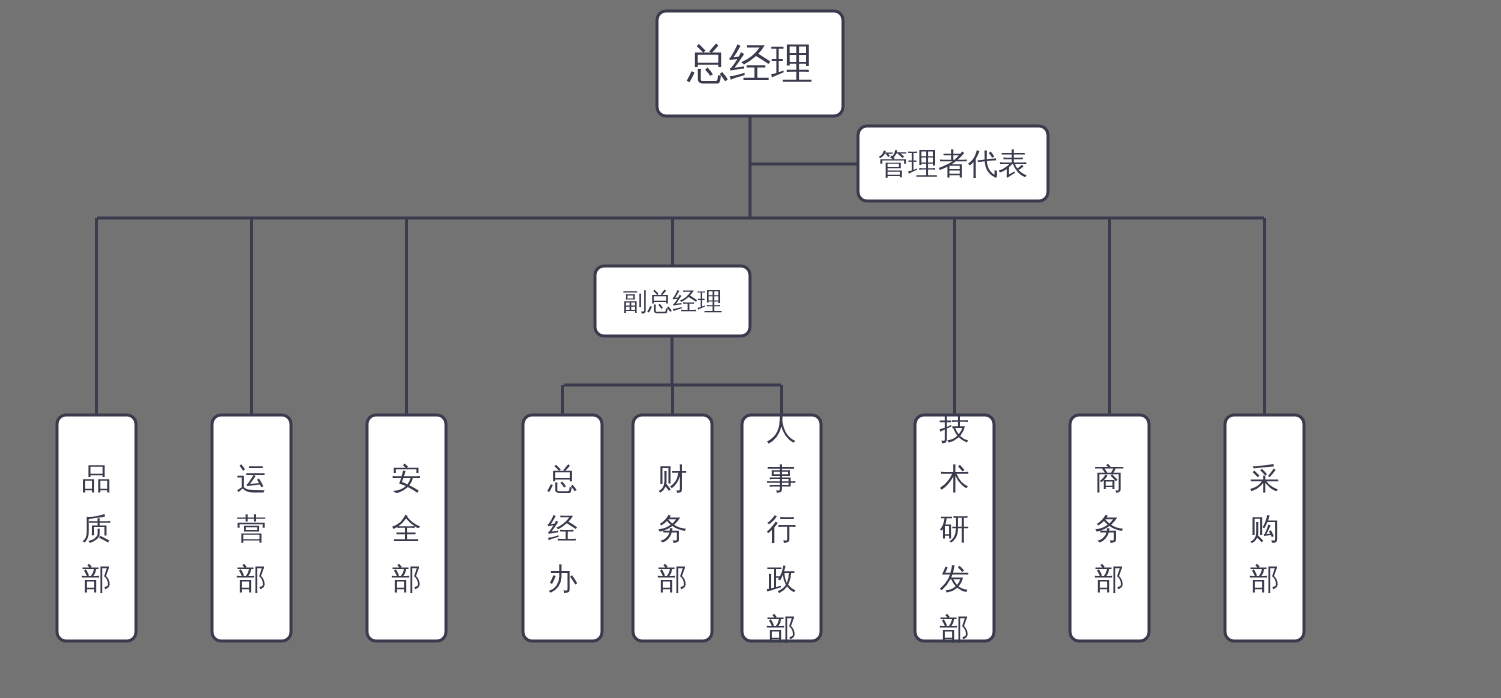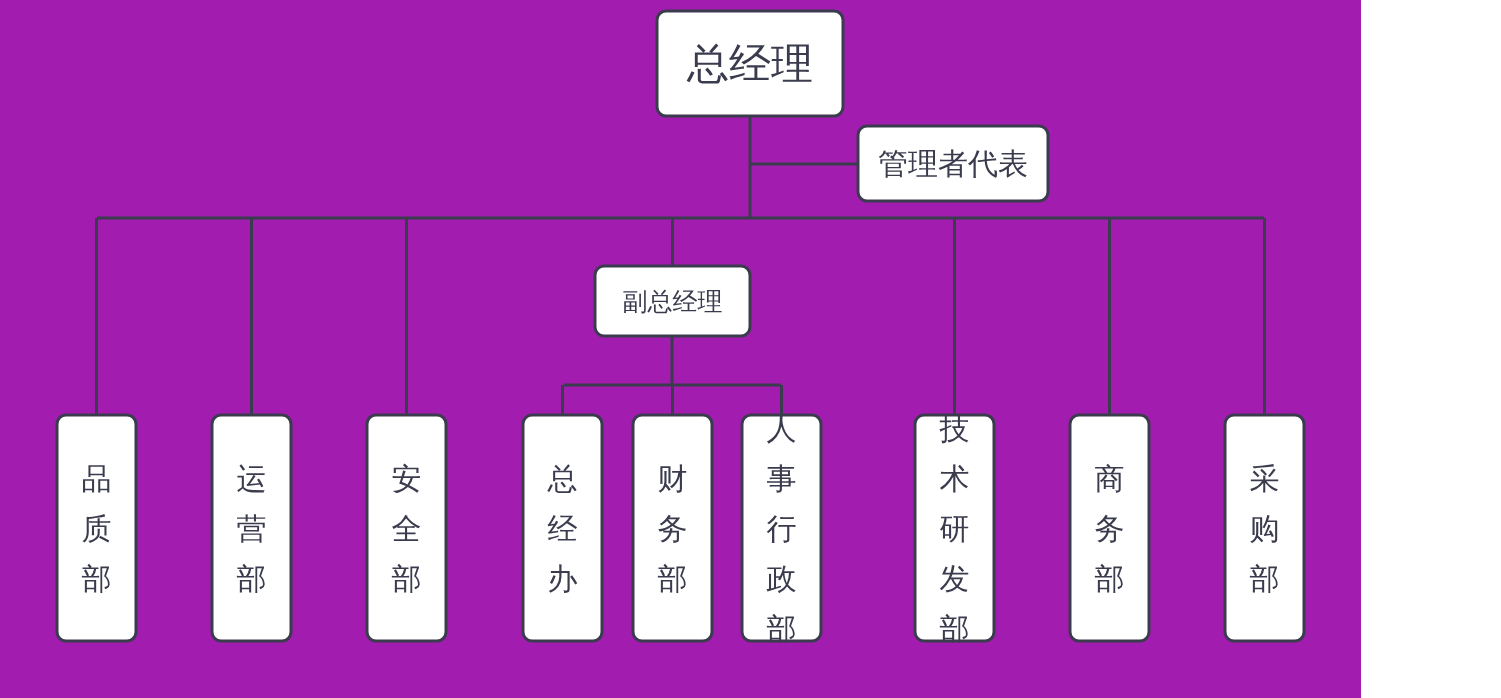--- a/index.html
+++ b/index.html
@@ -8,23 +8,23 @@
     background: #ffffff;
   }
   body {
     width: 1501px;
     height: 698px;
     font-family: "Liberation Sans", "DejaVu Sans", sans-serif;
     overflow: hidden;
   }
   #chart-root {
     position: relative;
-    width: 1361px;
+    width: 1501px;
     height: 698px;
-    background: #a21caf;
+    background: #737373;
   }
   svg.org-svg {
     position: absolute;
     top: 0;
     left: 0;
     width: 1501px;
     height: 698px;
     display: block;
   }
   .node-box {

